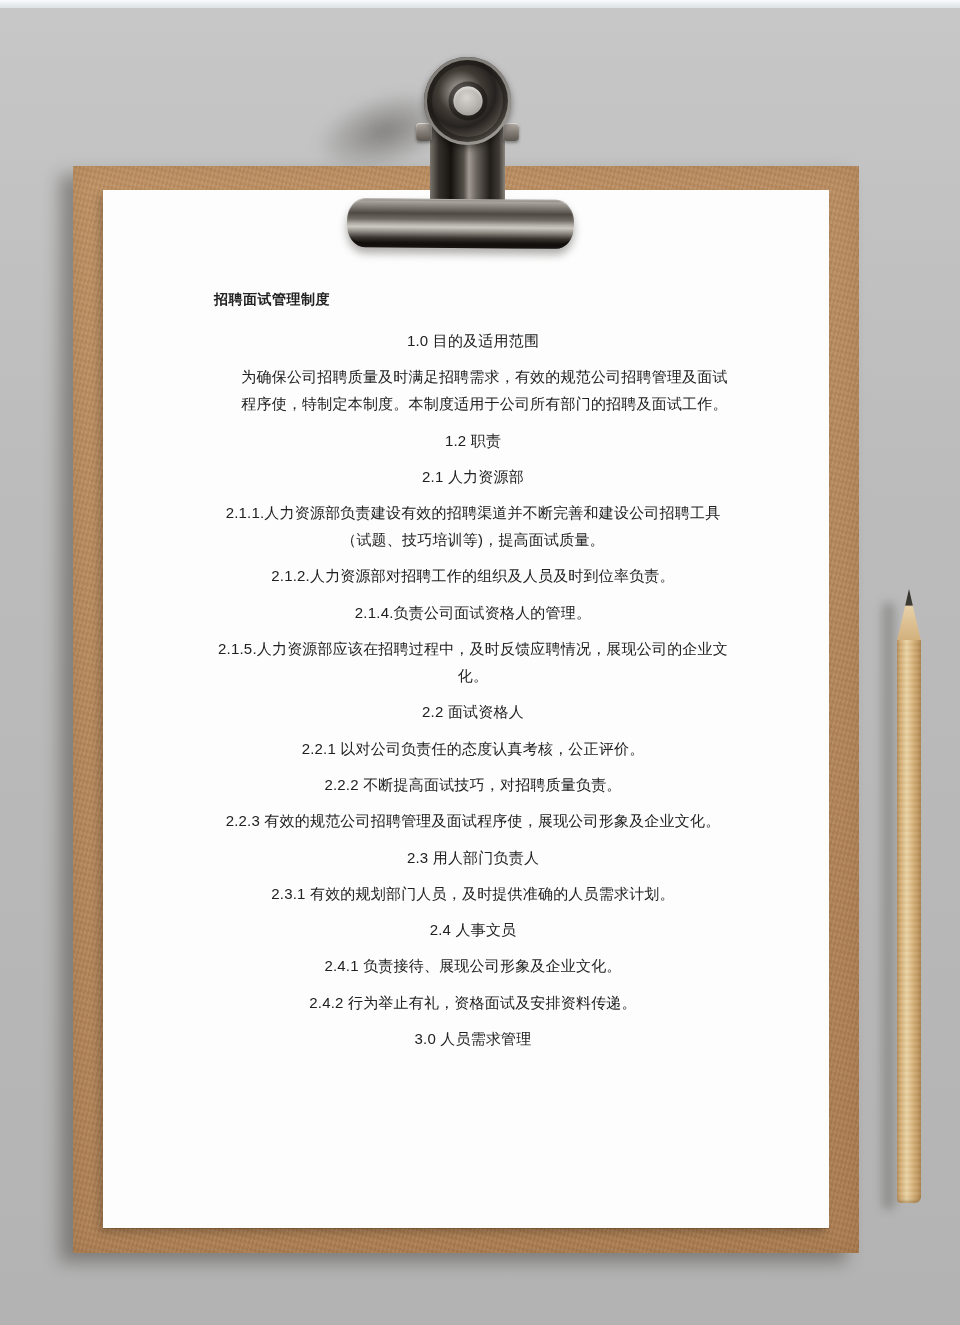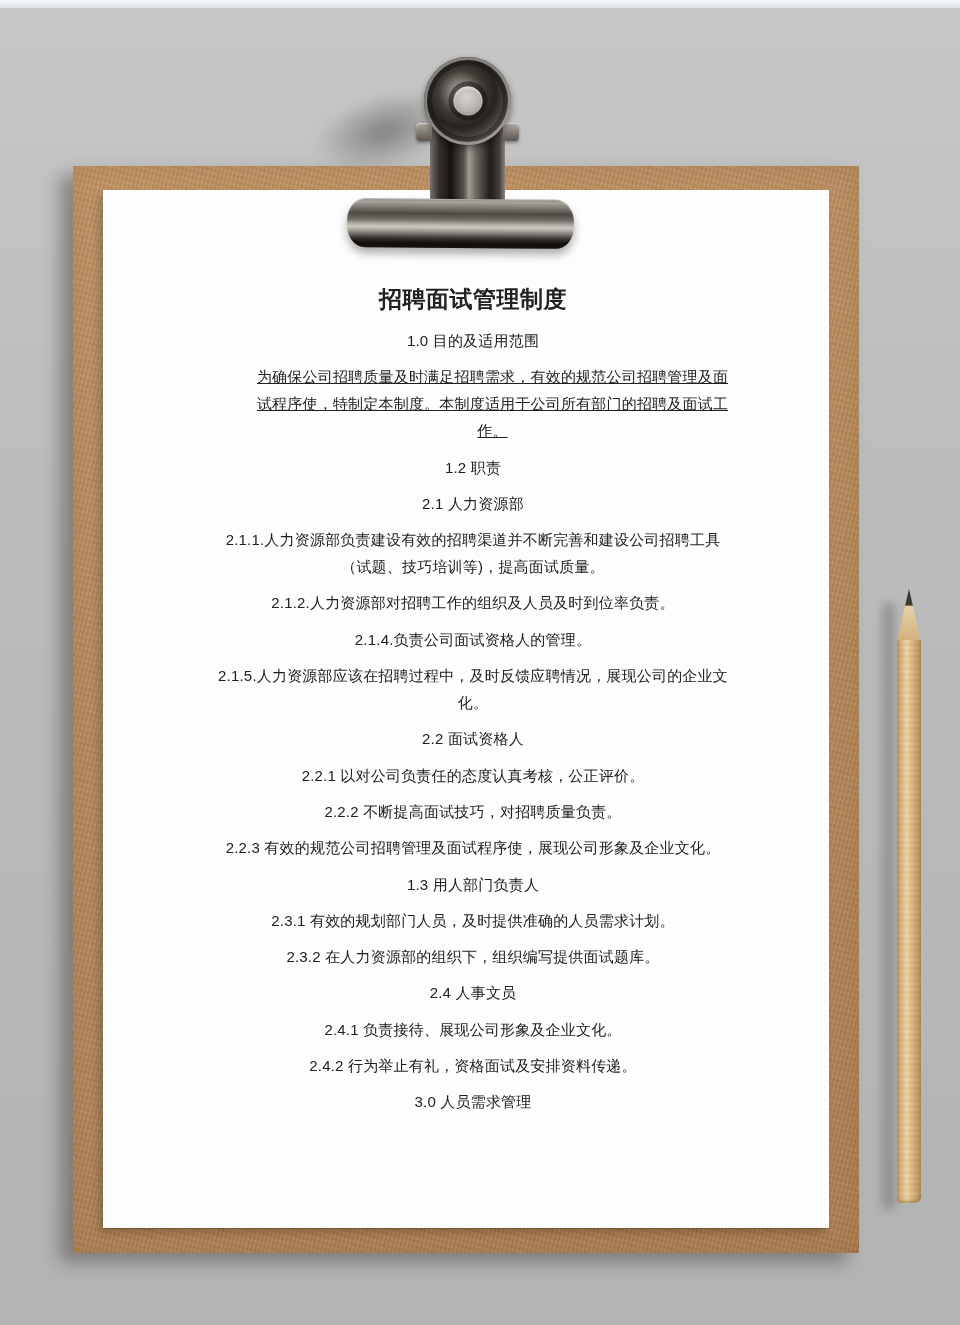--- a/index.html
+++ b/index.html
@@ -28,28 +28,28 @@
     box-shadow: -13px 9px 16px rgba(40,35,30,0.38), inset 0 0 26px rgba(110,72,36,0.18);
   }
   
   .paper {
     position:absolute; left:30px; top:24px; width:726px; height:1038px;
     box-sizing:border-box; padding:96px 97px 0 111px;
     background: var(--paper, #fdfdfd);
     box-shadow: 0 1px 0 rgba(90,60,30,0.35), -4px 5px 8px rgba(0,0,0,0.22);
   }
   .doc-title {
-    margin:0 0 15px 0; font-size:23px; line-height:26px; font-weight:bold;
-    text-align:center; color: var(--ink, #1e1e1e); letter-spacing:0.5px;
+    margin:0 0 15px 0; font-size:14px; line-height:26px; font-weight:bold;
+    text-align:left; color: var(--ink, #1e1e1e); letter-spacing:0.5px;
   }
   .block {
     margin:0 0 9.3px 0; font-size:15px; line-height:27px;
     color: var(--ink, #212121); letter-spacing:0.2px;text-align:center;
   }
-  .block.indent { margin-left:39px;text-decoration:underline; }
+  .block.indent { margin-left:23px; }
   
   .clip-neck {
     position:absolute; left:430px; top:98px; width:75px; height:112px;
     border-radius:8px 8px 0 0;
     background: linear-gradient(90deg, #7a746e 0%, #35302b 12%, #16130f 28%, #55504a 45%,
       #a29b93 52%, #6b655f 62%, #211d19 80%, #403b36 92%, #8b857e 100%);
   }
   .clip-tab {
     position:absolute; top:123px; width:16px; height:18px; border-radius:4px;
     background: linear-gradient(180deg, #b3ada6 0%, #847e77 50%, #5c5650 100%);
@@ -118,23 +118,22 @@
           <p class="block item">1.2 职责</p>
           <p class="block item">2.1 人力资源部</p>
           <p class="block item">2.1.1.人力资源部负责建设有效的招聘渠道并不断完善和建设公司招聘工具（试题、技巧培训等)，提高面试质量。</p>
           <p class="block item">2.1.2.人力资源部对招聘工作的组织及人员及时到位率负责。</p>
           <p class="block item">2.1.4.负责公司面试资格人的管理。</p>
           <p class="block item">2.1.5.人力资源部应该在招聘过程中，及时反馈应聘情况，展现公司的企业文化。</p>
           <p class="block item">2.2 面试资格人</p>
           <p class="block item">2.2.1 以对公司负责任的态度认真考核，公正评价。</p>
           <p class="block item">2.2.2 不断提高面试技巧，对招聘质量负责。</p>
           <p class="block item">2.2.3 有效的规范公司招聘管理及面试程序使，展现公司形象及企业文化。</p>
-          <p class="block item">1.3  用人部门负责人</p>
+          <p class="block item">2.3  用人部门负责人</p>
           <p class="block item">2.3.1 有效的规划部门人员，及时提供准确的人员需求计划。</p>
-          <p class="block item">2.3.2 在人力资源部的组织下，组织编写提供面试题库。</p>
           <p class="block item">2.4  人事文员</p>
           <p class="block item">2.4.1 负责接待、展现公司形象及企业文化。</p>
           <p class="block item">2.4.2 行为举止有礼，资格面试及安排资料传递。</p>
           <p class="block item">3.0 人员需求管理</p>
         </div>
     </div>
   </div>
 
   <div>
     <div class="clip-neck"></div>

